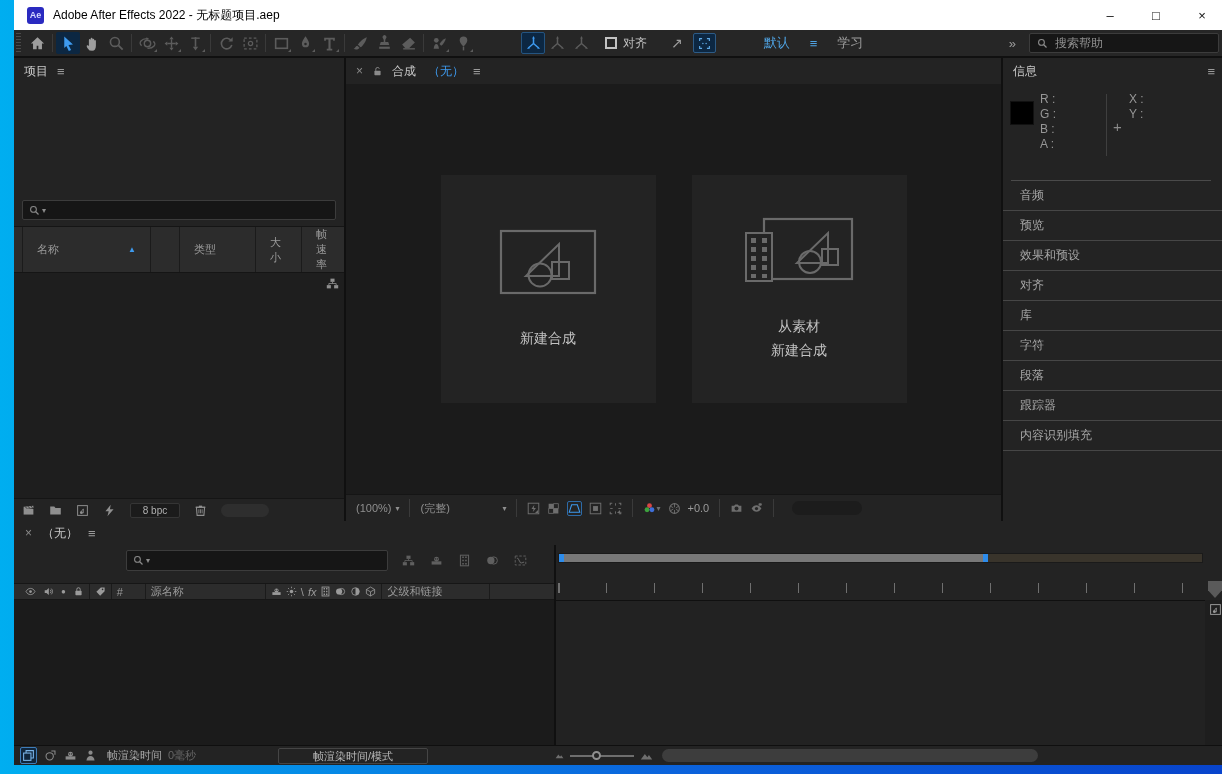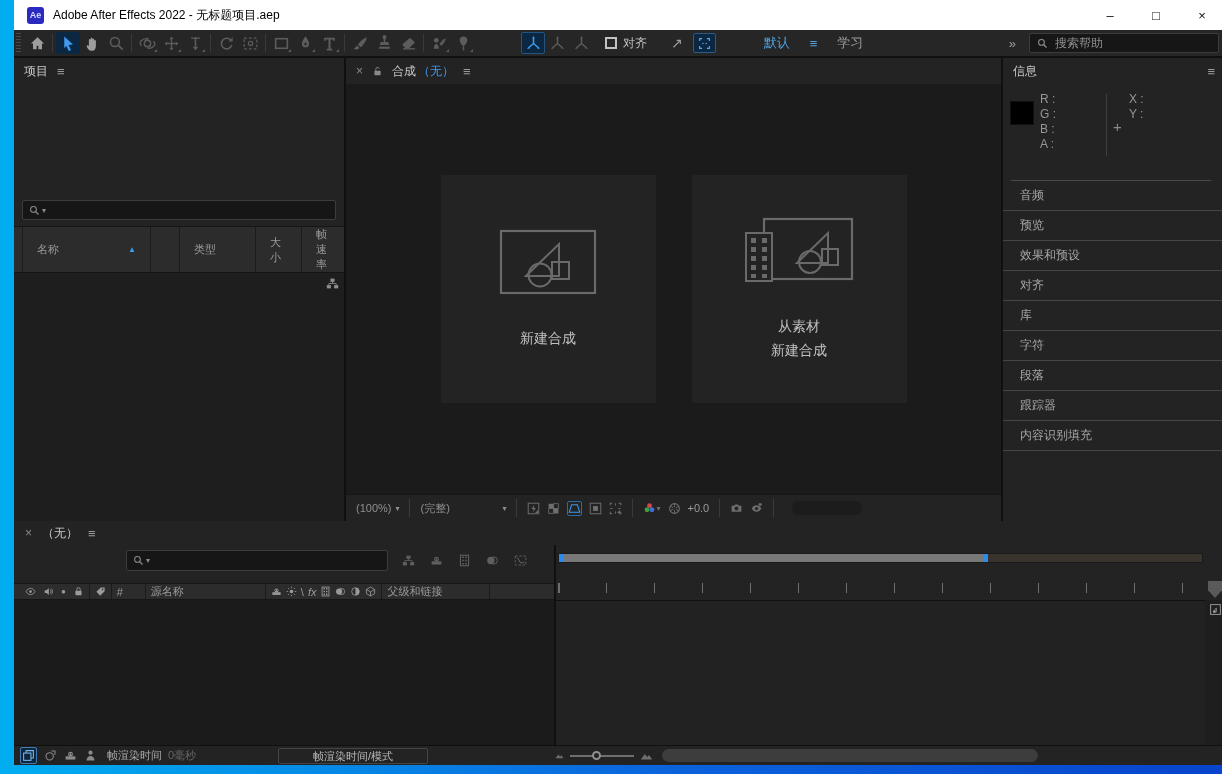--- a/index.html
+++ b/index.html
@@ -499,29 +499,48 @@
           </div>
         <div class="pcol" style="flex:1">
             <span>帧速率</span>
           </div>
       </div>
       <div class="plist">
         <svg class="ic13 flowico">
             <use href="#i-flow"></use>
           </svg>
       </div>
+      <div class="pfooter">
+        <svg class="ic13">
+            <use href="#i-slate"></use>
+          </svg>
+        <svg class="ic13">
+            <use href="#i-folder"></use>
+          </svg>
+        <svg class="ic13">
+            <use href="#i-filmcomp"></use>
+          </svg>
+        <svg class="ic13">
+            <use href="#i-bolt"></use>
+          </svg>
+        <span class="bpc">8 bpc</span>
+        <svg class="ic13">
+            <use href="#i-trash"></use>
+          </svg>
+        <span class="pill" style="width:48px"></span>
+      </div>
     </div>
 
     <div class="panel comp">
       <div class="tabbar">
         <span class="closex">×</span>
         <svg class="ic11" style="color:#8a8a8a">
             <use href="#i-lockopen"></use>
           </svg>
-        <span style="display:flex;gap:2px">
+        <span style="display:flex;gap:12px">
           <span>合成</span>
           <span class="blue">（无）</span>
         </span>
         <span class="hamb">≡</span>
       </div>
       <div class="comp-content">
         <div class="card">
           <svg class="card-icon" width="100" height="68" viewBox="0 0 100 68">
             <rect x="3" y="3" width="94" height="62" fill="none" stroke="currentColor" stroke-width="2.2"></rect>
             <path d="M28 48 61 16v32z" fill="none" stroke="currentColor" stroke-width="2"></path>

